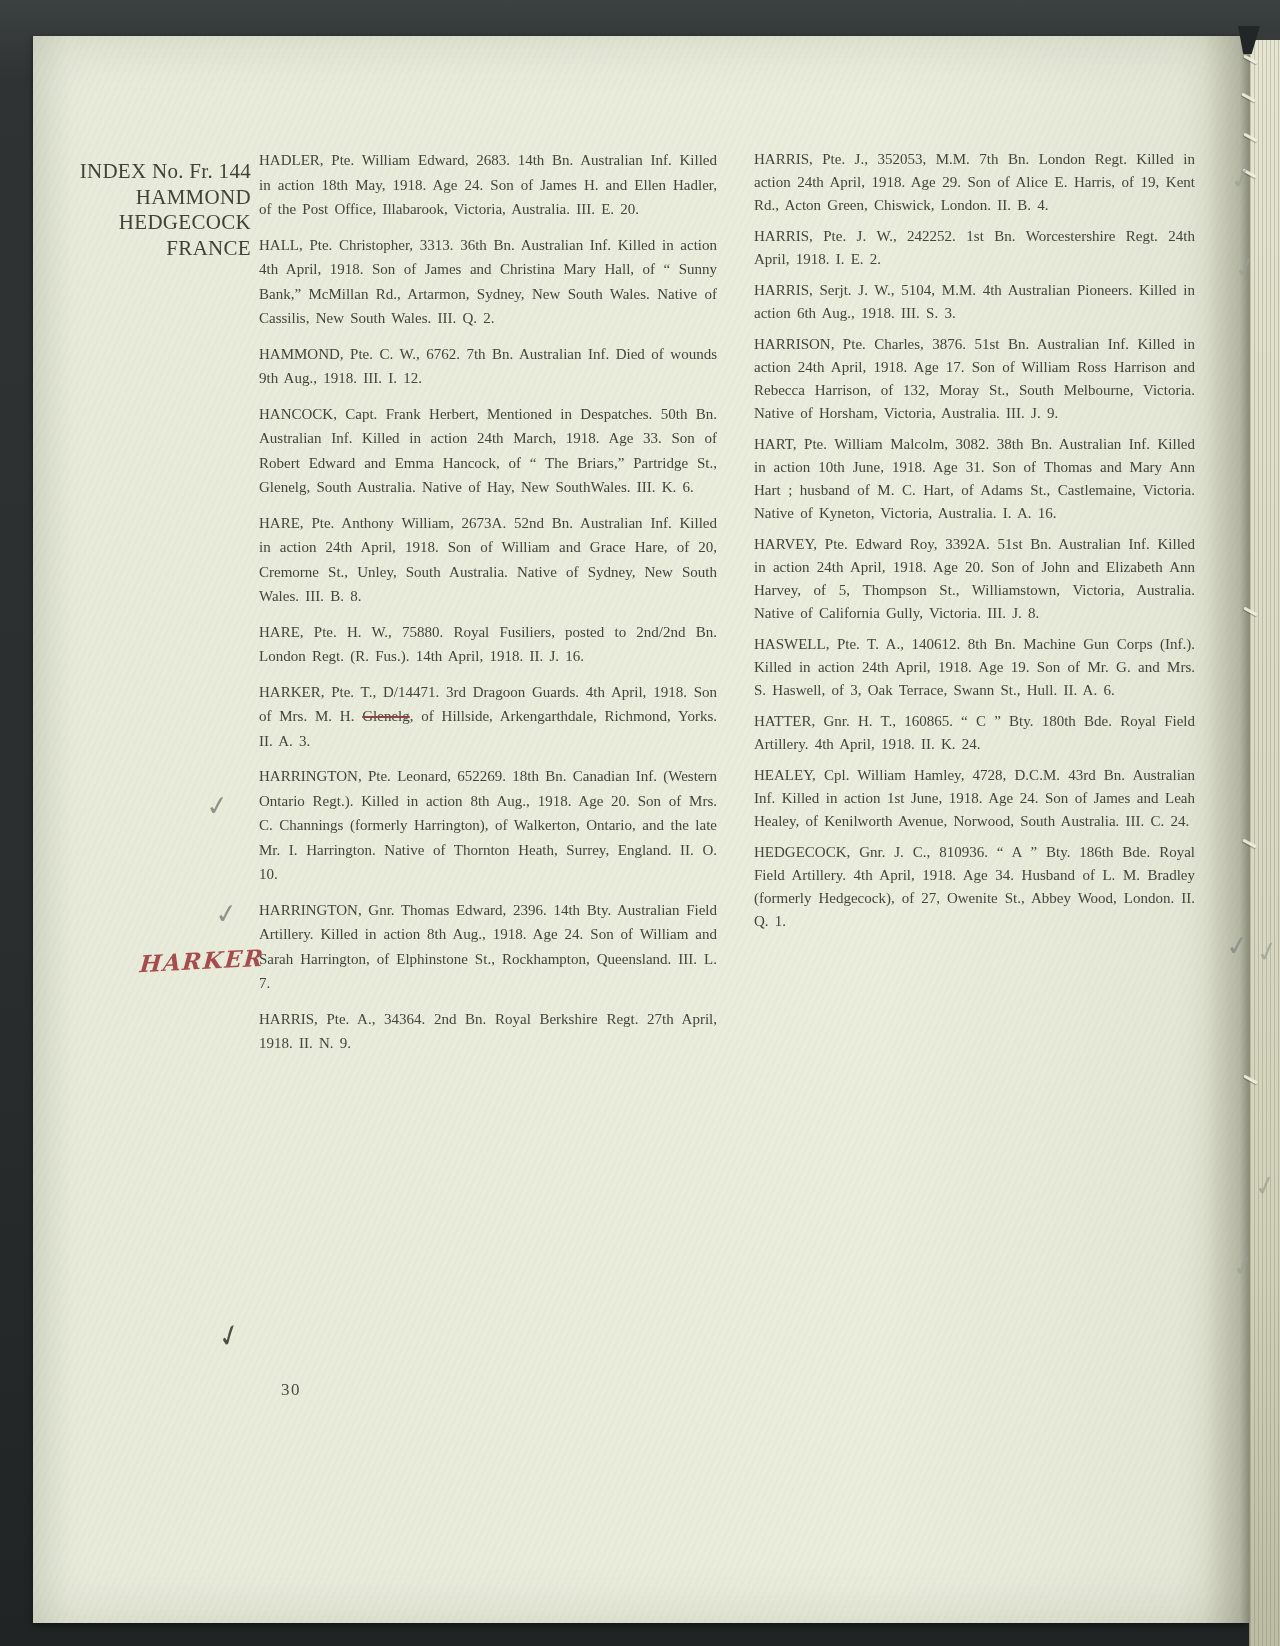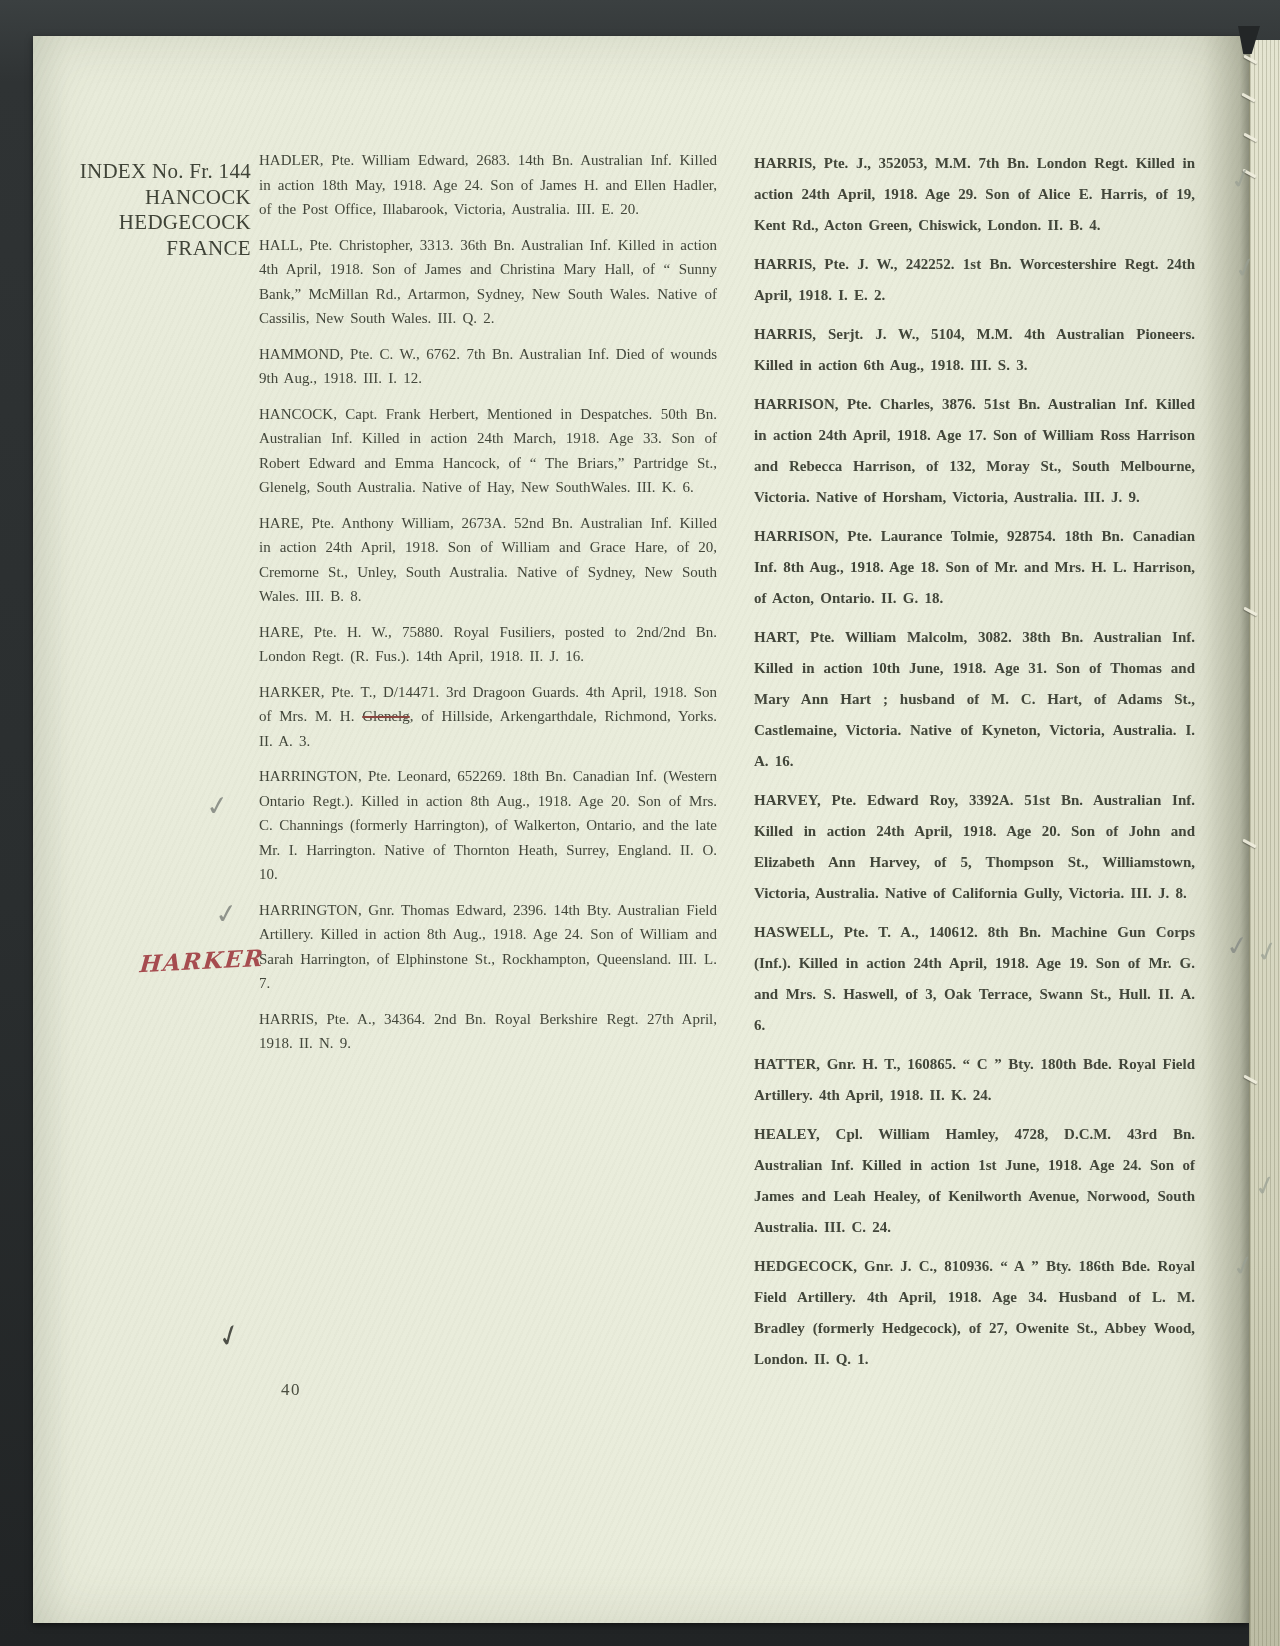--- a/index.html
+++ b/index.html
@@ -35,21 +35,21 @@
   .stitch{
     position:absolute;width:15px;height:3px;background:#f1efdf;border-radius:2px;
     box-shadow:0 1px 1px rgba(40,40,30,.45);transform:rotate(28deg);opacity:.9;
   }
   .index-header{
     position:absolute;left:55px;top:159px;width:196px;text-align:right;
     font-size:21px;line-height:25.5px;color:#3f4337;letter-spacing:.3px;white-space:nowrap;
   }
   .col{position:absolute;top:148px;text-align:justify;color:#42463a;font-size:15px;}
   .col-left{left:259px;width:458px;line-height:24.5px;}
-  .col-right{left:754px;width:441px;line-height:31px;font-weight:bold;}
+  .col-right{left:754px;width:441px;line-height:23px;}
   .col p{margin:0 0 11px 0;word-spacing:2.5px;}
   .col-right p{margin-bottom:8px;}
   .strike{
     text-decoration:line-through;
     text-decoration-color:#8c4740;
     text-decoration-thickness:2px;
   }
   .red-note{
     position:absolute;left:140px;top:947px;color:#a13f44;font-size:23px;
     font-style:italic;font-weight:600;letter-spacing:1.5px;
@@ -79,21 +79,21 @@
   <span class="stitch" style="left:1243px;top:58px;"></span>
   <span class="stitch" style="left:1241px;top:96px;"></span>
   <span class="stitch" style="left:1243px;top:136px;"></span>
   <span class="stitch" style="left:1242px;top:172px;"></span>
   <span class="stitch" style="left:1243px;top:610px;"></span>
   <span class="stitch" style="left:1242px;top:842px;"></span>
   <span class="stitch" style="left:1243px;top:1078px;"></span>
 
   <div class="index-header">
     <div>INDEX No. Fr. 144</div>
-    <div>HANCOCK</div>
+    <div>HAMMOND</div>
     <div>HEDGECOCK</div>
     <div>FRANCE</div>
   </div>
 
   <div class="col col-left">
     <p class="entry">HADLER, Pte. William Edward, 2683.  14th Bn. Australian Inf.  Killed in action 18th May, 1918. Age 24.  Son of James H. and Ellen Hadler, of the Post Office, Illabarook, Victoria, Australia. III.  E.  20.</p>
     <p class="entry">HALL, Pte. Christopher, 3313.  36th Bn. Australian Inf.  Killed in action 4th April, 1918. Son of James and Christina Mary Hall, of “ Sunny Bank,” McMillan Rd., Artarmon, Sydney, New South Wales.  Native of Cassilis, New South Wales.  III.  Q.  2.</p>
     <p class="entry">HAMMOND, Pte. C. W., 6762.  7th Bn. Australian Inf.  Died of wounds 9th Aug., 1918. III.  I.  12.</p>
     <p class="entry">HANCOCK, Capt. Frank Herbert, Mentioned in Despatches.  50th Bn. Australian Inf.  Killed in action 24th March, 1918.  Age 33.  Son of Robert Edward and Emma Hancock, of “ The Briars,” Partridge St., Glenelg, South Australia.  Native of Hay, New SouthWales.  III.  K.  6.</p>
     <p class="entry">HARE, Pte. Anthony William, 2673A.  52nd Bn. Australian Inf.  Killed in action 24th April, 1918.  Son of William and Grace Hare, of 20, Cremorne St., Unley, South Australia.  Native of Sydney, New South Wales.  III.  B.  8.</p>
@@ -102,21 +102,20 @@
     <p class="entry">HARRINGTON, Pte. Leonard, 652269.  18th Bn. Canadian Inf. (Western Ontario Regt.). Killed in action 8th Aug., 1918.  Age 20.  Son of Mrs. C. Channings (formerly Harrington), of Walkerton, Ontario, and the late Mr. I. Harrington. Native of Thornton Heath, Surrey, England. II.  O.  10.</p>
     <p class="entry">HARRINGTON, Gnr. Thomas Edward, 2396. 14th Bty. Australian Field Artillery.  Killed in action 8th Aug., 1918.  Age 24.  Son of William and Sarah Harrington, of Elphinstone St., Rockhampton, Queensland.  III.  L.  7.</p>
     <p class="entry">HARRIS, Pte. A., 34364.  2nd Bn. Royal Berkshire Regt.  27th April, 1918.  II.  N.  9.</p>
   </div>
 
   <div class="col col-right">
     <p class="entry">HARRIS, Pte. J., 352053, M.M.  7th Bn. London Regt.  Killed in action 24th April, 1918. Age 29.  Son of Alice E. Harris, of 19, Kent Rd., Acton Green, Chiswick, London.  II.  B.  4.</p>
     <p class="entry">HARRIS, Pte. J. W., 242252.  1st Bn. Worcestershire Regt.  24th April, 1918.  I.  E.  2.</p>
     <p class="entry">HARRIS, Serjt. J. W., 5104, M.M.  4th Australian Pioneers.  Killed in action 6th Aug., 1918. III.  S.  3.</p>
     <p class="entry">HARRISON, Pte. Charles, 3876.  51st Bn. Australian Inf. Killed in action 24th April, 1918. Age 17.  Son of William Ross Harrison and Rebecca Harrison, of 132, Moray St., South Melbourne, Victoria.  Native of Horsham, Victoria, Australia.  III.  J.  9.</p>
-    <p class="entry">HARRISON, Pte. Laurance Tolmie, 928754. 18th Bn. Canadian Inf.  8th Aug., 1918.  Age 18. Son of Mr. and Mrs. H. L. Harrison, of Acton, Ontario.  II.  G.  18.</p>
     <p class="entry">HART, Pte. William Malcolm, 3082.  38th Bn. Australian Inf.  Killed in action 10th June, 1918. Age 31.  Son of Thomas and Mary Ann Hart ; husband of M. C. Hart, of Adams St., Castlemaine, Victoria.  Native of Kyneton, Victoria, Australia.  I.  A.  16.</p>
     <p class="entry">HARVEY, Pte. Edward Roy, 3392A.  51st Bn. Australian Inf.  Killed in action 24th April, 1918. Age 20.  Son of John and Elizabeth Ann Harvey, of 5, Thompson St., Williamstown, Victoria, Australia.  Native of California Gully, Victoria. III.  J.  8.</p>
     <p class="entry">HASWELL, Pte. T. A., 140612.  8th Bn. Machine Gun Corps (Inf.).  Killed in action 24th April, 1918.  Age 19.  Son of Mr. G. and Mrs. S. Haswell, of 3, Oak Terrace, Swann St., Hull. II.  A.  6.</p>
     <p class="entry">HATTER, Gnr. H. T., 160865.  “ C ” Bty. 180th Bde. Royal Field Artillery.  4th April, 1918. II.  K.  24.</p>
     <p class="entry">HEALEY, Cpl. William Hamley, 4728, D.C.M. 43rd Bn. Australian Inf.  Killed in action 1st June, 1918.  Age 24.  Son of James and Leah Healey, of Kenilworth Avenue, Norwood, South Australia.  III.  C.  24.</p>
     <p class="entry">HEDGECOCK, Gnr. J. C., 810936.  “ A ” Bty. 186th Bde. Royal Field Artillery.  4th April, 1918. Age 34.  Husband of L. M. Bradley (formerly Hedgecock), of 27, Owenite St., Abbey Wood, London.  II.  Q.  1.</p>
   </div>
 
   <span class="red-note">HARKER</span>
 
@@ -124,15 +123,15 @@
   <span class="check" style="left:215px;top:900px;">✓</span>
   <span class="check check--dark" style="left:218px;top:1322px;">✓</span>
 
   <span class="check check--faint" style="left:1230px;top:165px;">✓</span>
   <span class="check check--faint" style="left:1234px;top:254px;">✓</span>
   <span class="check" style="left:1226px;top:932px;">✓</span>
   <span class="check check--faint" style="left:1256px;top:938px;">✓</span>
   <span class="check check--faint" style="left:1254px;top:1172px;">✓</span>
   <span class="check check--faint" style="left:1232px;top:1252px;">✓</span>
 
-  <div class="page-number">40</div>
+  <div class="page-number">30</div>
 
 </div>
 
 </body></html>

